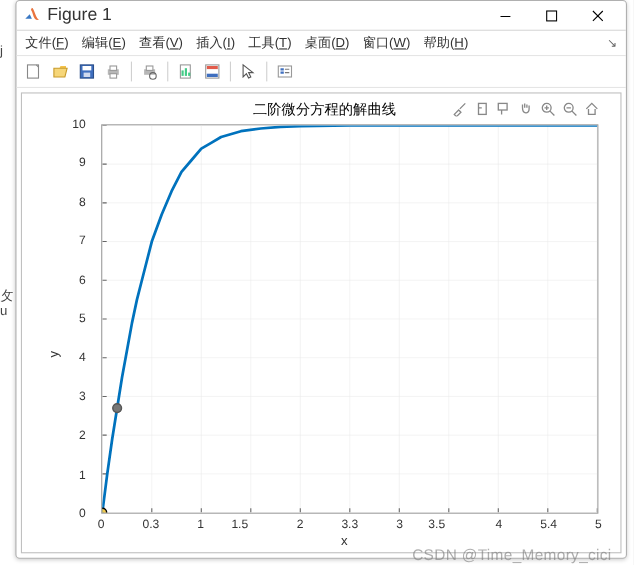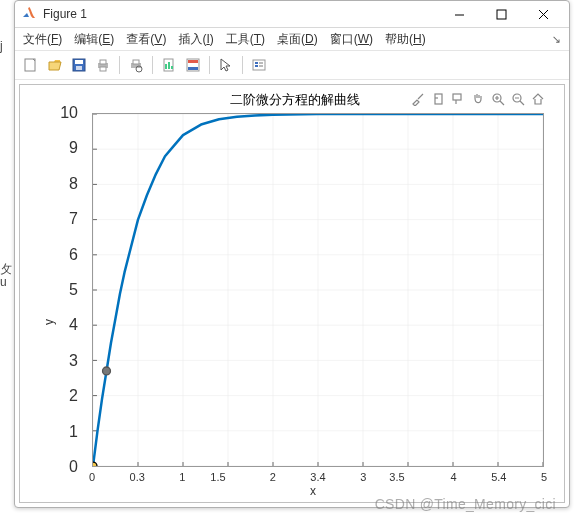--- a/index.html
+++ b/index.html
@@ -2,42 +2,42 @@
 <html><head>
 <meta charset="utf-8">
 <style>
   html, body { margin: 0; padding: 0; font-family: "Microsoft YaHei", Arial, sans-serif; font-size: 12px; background: #f0f0f0; }
   .screenshot { width: 576px; height: 514px; position: relative; background: #fff; }
   .left-strip { position: absolute; left: 0; top: 0; width: 14px; height: 100%; background: #fff; line-height: 1.1; }
   .left-strip span { display: block; font-size: 12px; color: #444; }
   .window { position: absolute; left: 14px; top: 0; width: 554px; height: 506px; border: 1px solid #b0b0b0; border-radius: 4px; background: #fff; box-shadow: 0 1px 4px rgba(0,0,0,.2); display: flex; flex-direction: column; }
   .titlebar { height: 26px; display: flex; align-items: center; padding: 0 6px; border-bottom: 1px solid #d8d8d8; }
   .titlebar .icon svg { width: 16px; height: 16px; }
-  .titlebar .title { margin-left: 6px; font-size: 12px; color: #333; flex: 1; }
+  .titlebar .title { margin-left: 6px; font-size: 16px; color: #333; flex: 1; }
   .winctrl { display: flex; gap: 2px; }
   .winctrl .btn { width: 40px; height: 24px; display: flex; align-items: center; justify-content: center; color: #333; cursor: default; }
   .winctrl .btn svg { width: 11px; height: 11px; }
   .menubar { height: 22px; display: flex; align-items: center; padding: 0 8px; gap: 12px; border-bottom: 1px solid #e5e5e5; font-size: 12px; color: #333; }
   .menubar .spacer { flex: 1; }
   .menubar .chev { font-size: 11px; color: #666; }
   .menubar span u { text-decoration: underline; }
   .toolbar { height: 24px; display: flex; align-items: center; padding: 2px 6px; gap: 4px; border-bottom: 1px solid #e5e5e5; }
   .tbtn { width: 20px; height: 20px; display: flex; align-items: center; justify-content: center; border-radius: 2px; }
   .tbtn svg { width: 16px; height: 16px; }
   .tsep { width: 1px; height: 18px; background: #d0d0d0; margin: 0 2px; }
   .figarea { flex: 1; position: relative; margin: 4px; border: 1px solid #c0c0c0; background: #fff; }
   .chart-title { position: absolute; top: 6px; left: 210px; font-size: 13px; color: #000000; }
   .axestools { position: absolute; top: 6px; right: 18px; display: flex; gap: 4px; }
   .axestools .at { width: 16px; height: 16px; display: flex; align-items: center; justify-content: center; }
   .axestools svg { width: 14px; height: 14px; stroke: #888; fill: none; stroke-width: 1.2; }
   .ylabel { position: absolute; left: 22px; top: 240px; transform: rotate(-90deg); transform-origin: left top; font-size: 12px; color: #333; }
   .xlabel { position: absolute; left: 290px; bottom: 4px; font-size: 12px; color: #333; }
   .plotbox { position: absolute; left: 72px; top: 28px; width: 452px; height: 354px; border: 1px solid #999; box-sizing: border-box; }
   .plotbox svg { width: 100%; height: 100%; display: block; }
-  .ytick { position: absolute; right: 486px; width: 30px; text-align: right; font-size: 16px; color: #333; transform: translateY(-50%); }
+  .ytick { position: absolute; right: 486px; width: 30px; text-align: right; font-size: 11px; color: #333; transform: translateY(-50%); }
   .xtick { position: absolute; top: 386px; font-size: 11px; color: #333; transform: translateX(-50%); }
   .watermark { position: absolute; right: 20px; bottom: 2px; font-size: 14px; color: rgba(120,120,120,.6); font-weight: 500; letter-spacing: .3px; }
 </style>
 </head>
 <body>
 <div class="screenshot">
 
 <div class="left-strip">
   <span style="margin-top:40px">j</span>
   <span style="margin-top:210px">攵</span>
@@ -265,21 +265,21 @@
           <div class="ytick" style="top:169.6px">6</div>
           <div class="ytick" style="top:134.20000000000002px">7</div>
           <div class="ytick" style="top:98.80000000000001px">8</div>
           <div class="ytick" style="top:63.39999999999998px">9</div>
           <div class="ytick" style="top:28px">10</div>
           <div class="xtick" style="left:72px">0</div>
           <div class="xtick" style="left:117.2px">0.3</div>
           <div class="xtick" style="left:162.4px">1</div>
           <div class="xtick" style="left:198px">1.5</div>
           <div class="xtick" style="left:252.8px">2</div>
-          <div class="xtick" style="left:298px">3.4</div>
+          <div class="xtick" style="left:298px">3.3</div>
           <div class="xtick" style="left:343.2px">3</div>
           <div class="xtick" style="left:377px">3.5</div>
           <div class="xtick" style="left:433.6px">4</div>
           <div class="xtick" style="left:478.8px">5.4</div>
           <div class="xtick" style="left:524px">5</div>
         </div>
   </div>
 </div>
 
 <div class="watermark">CSDN @Time_Memory_cici</div>

